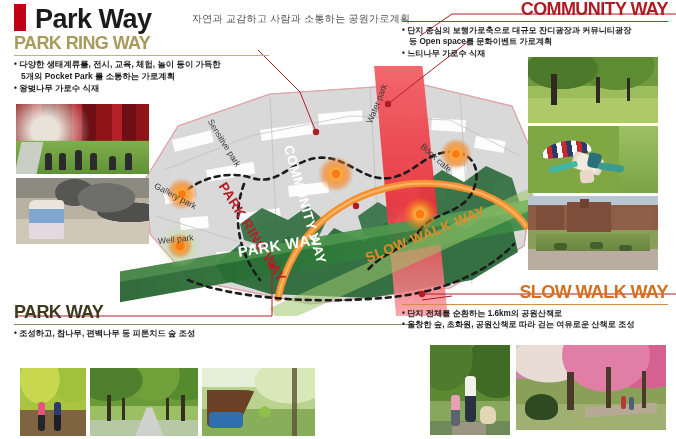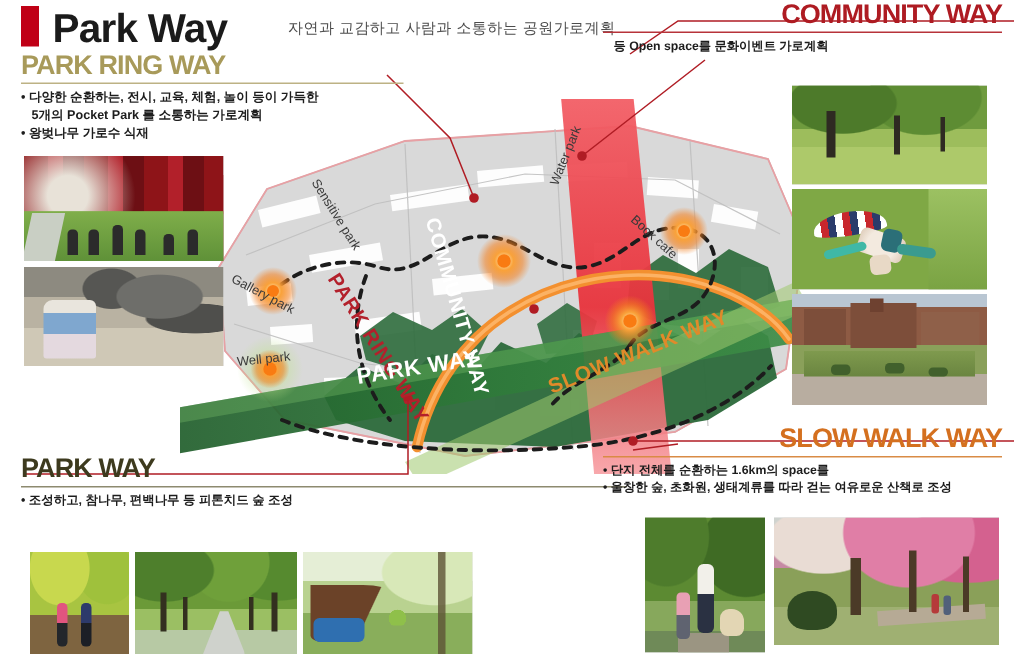--- a/index.html
+++ b/index.html
@@ -392,48 +392,50 @@
         <path d="M422,294 L466,294 L676,294"></path>
         <path d="M422,300 L452,296"></path>
       </g>
     </svg>
   </div>
 
   <div class="sec" id="sec-prw">
     <div class="sec-head">PARK RING WAY</div>
     <div class="sec-rule"></div>
     <div class="bullets">
-      <div class="bullet">• 다양한 순환하는, 전시, 교육, 체험, 놀이 등이 가득한</div>
+      <div class="bullet">• 다양한 생태계류를, 전시, 교육, 체험, 놀이 등이 가득한</div>
       <div class="bullet cont">5개의 Pocket Park 를 소통하는 가로계획</div>
       <div class="bullet">• 왕벚나무 가로수 식재</div>
     </div>
   </div>
 
   <div class="sec" id="sec-cw">
     <div class="sec-head">COMMUNITY WAY</div>
     <div class="sec-rule"></div>
     <div class="bullets">
+      <div class="bullet">• 단지 중심의 보행가로축으로 대규모 잔디광장과 커뮤니티광장</div>
       <div class="bullet cont">등 Open space를 문화이벤트 가로계획</div>
+      <div class="bullet">• 느티나무 가로수 식재</div>
     </div>
   </div>
 
   <div class="sec" id="sec-pw">
     <div class="sec-head">PARK WAY</div>
     <div class="sec-rule"></div>
     <div class="bullets">
       <div class="bullet">• 조성하고, 참나무, 편백나무 등 피톤치드 숲 조성</div>
     </div>
   </div>
 
   <div class="sec" id="sec-sww">
     <div class="sec-head">SLOW WALK WAY</div>
     <div class="sec-rule"></div>
     <div class="bullets">
-      <div class="bullet">• 단지 전체를 순환하는 1.6km의 space를</div>
-      <div class="bullet">• 울창한 숲, 초화원, 생태계류를 따라 걷는 여유로운 산책로 조성</div>
+      <div class="bullet">• 단지 전체를 순환하는 1.6km의 공원산책로</div>
+      <div class="bullet">• 울창한 숲, 초화원, 공원산책로 따라 걷는 여유로운 산책로 조성</div>
     </div>
   </div>
 
   <div class="photo" id="ph-mural">
     <div class="ph"></div>
     <div class="pale"></div>
     <div class="figs">
       <div class="fg" style="left:22%"></div>
       <div class="fg" style="left:32%"></div>
       <div class="fg" style="left:44%;height:20px"></div>

